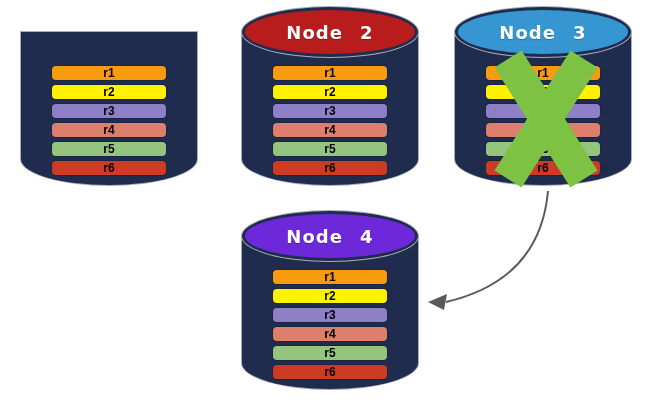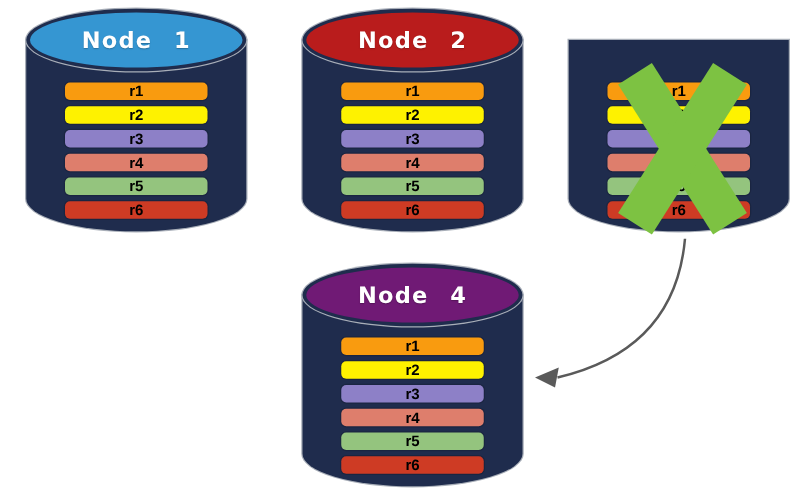--- a/index.html
+++ b/index.html
@@ -45,23 +45,20 @@
   .arrow-head { fill:#5A5A5A; stroke:none; }
   .x-arm { stroke:#7DC242; stroke-width:32; stroke-linecap:butt; }
 </style>
 </head>
 <body>
 
 <div class="stage">
 
   <div class="node n1">
     <div class="cyl-body" style="background: rgb(31, 44, 77);"></div>
-    <div class="cyl-top" style="background: rgb(53, 150, 210);">
-      <span class="node-title">Node 1</span>
-    </div>
     <div class="bars">
       <div class="bar" style="background: rgb(249, 155, 15);">r1</div>
       <div class="bar" style="background: rgb(254, 242, 0);">r2</div>
       <div class="bar" style="background: rgb(141, 128, 199);">r3</div>
       <div class="bar" style="background: rgb(222, 126, 108);">r4</div>
       <div class="bar" style="background: rgb(148, 196, 126);">r5</div>
       <div class="bar" style="background: rgb(206, 59, 36);">r6</div>
     </div>
   </div>
 
@@ -75,33 +72,36 @@
       <div class="bar" style="background: rgb(254, 242, 0);">r2</div>
       <div class="bar" style="background: rgb(141, 128, 199);">r3</div>
       <div class="bar" style="background: rgb(222, 126, 108);">r4</div>
       <div class="bar" style="background: rgb(148, 196, 126);">r5</div>
       <div class="bar" style="background: rgb(206, 59, 36);">r6</div>
     </div>
   </div>
 
   <div class="node n3">
     <div class="cyl-body" style="background: rgb(31, 44, 77);"></div>
+    <div class="cyl-top" style="background: rgb(53, 150, 210);">
+      <span class="node-title">Node 3</span>
+    </div>
     <div class="bars">
       <div class="bar" style="background: rgb(249, 155, 15);">r1</div>
       <div class="bar" style="background: rgb(254, 242, 0);">r2</div>
       <div class="bar" style="background: rgb(141, 128, 199);">r3</div>
       <div class="bar" style="background: rgb(222, 126, 108);">r4</div>
       <div class="bar" style="background: rgb(148, 196, 126);">r5</div>
       <div class="bar" style="background: rgb(206, 59, 36);">r6</div>
     </div>
   </div>
 
   <div class="node n4">
     <div class="cyl-body" style="background: rgb(31, 44, 77);"></div>
-    <div class="cyl-top" style="background: #701a75;">
+    <div class="cyl-top" style="background: #6d28d9;">
       <span class="node-title">Node 4</span>
     </div>
     <div class="bars">
       <div class="bar" style="background: rgb(249, 155, 15);">r1</div>
       <div class="bar" style="background: rgb(254, 242, 0);">r2</div>
       <div class="bar" style="background: rgb(141, 128, 199);">r3</div>
       <div class="bar" style="background: rgb(222, 126, 108);">r4</div>
       <div class="bar" style="background: rgb(148, 196, 126);">r5</div>
       <div class="bar" style="background: rgb(206, 59, 36);">r6</div>
     </div>

